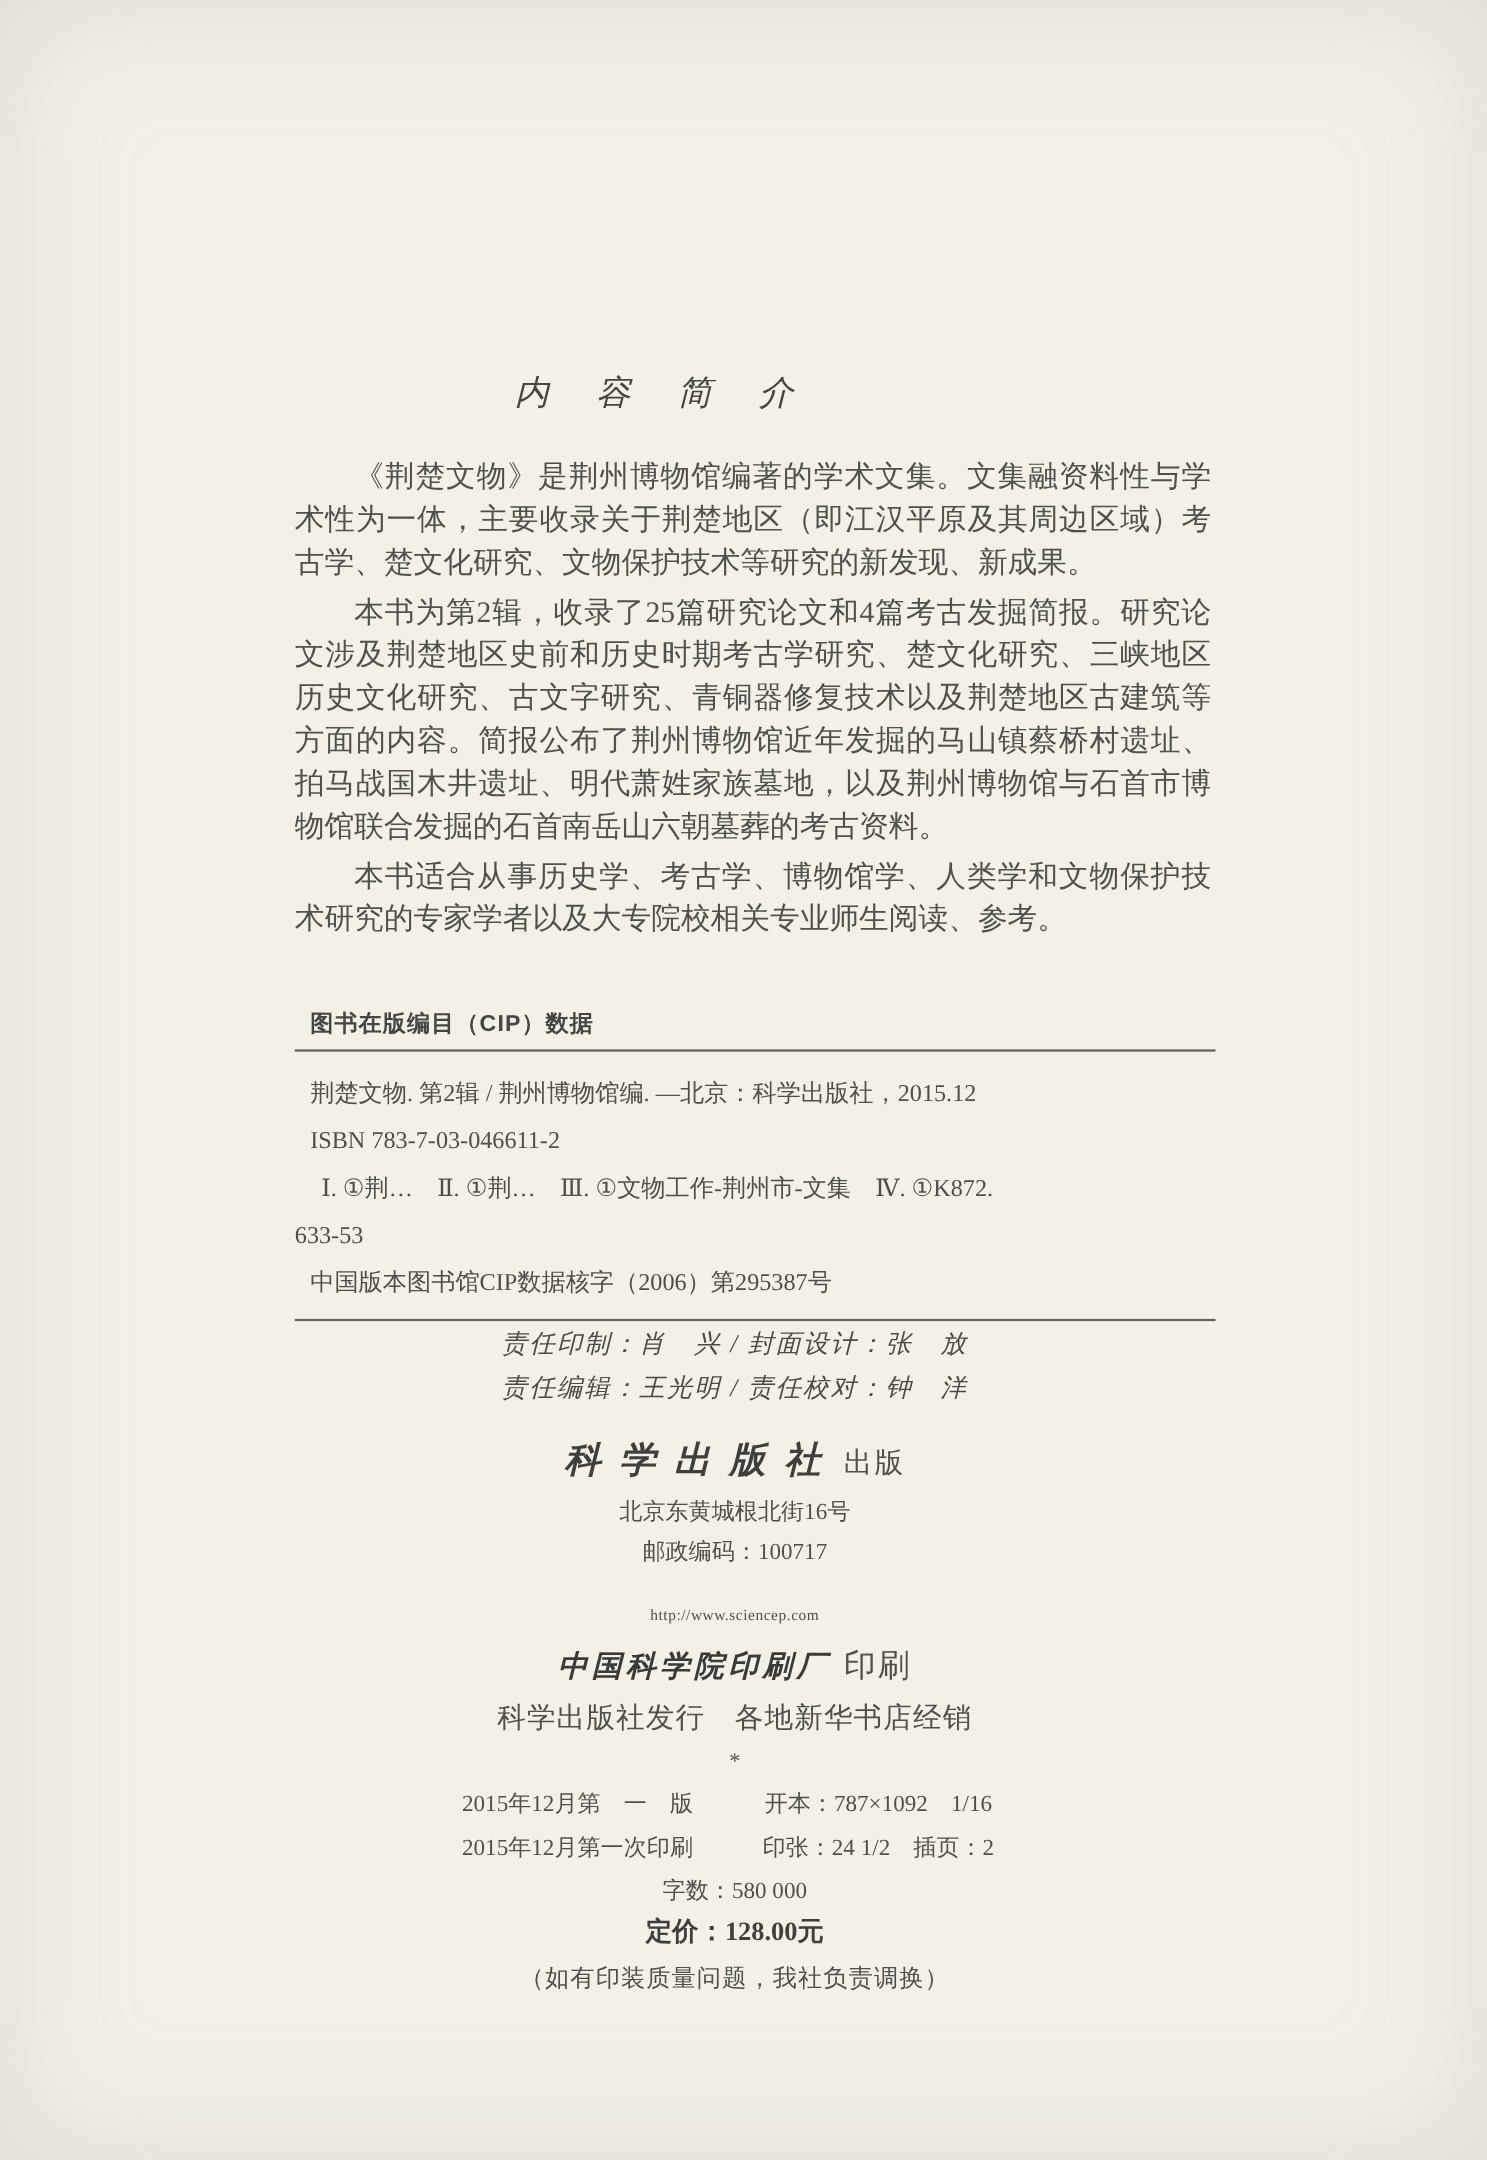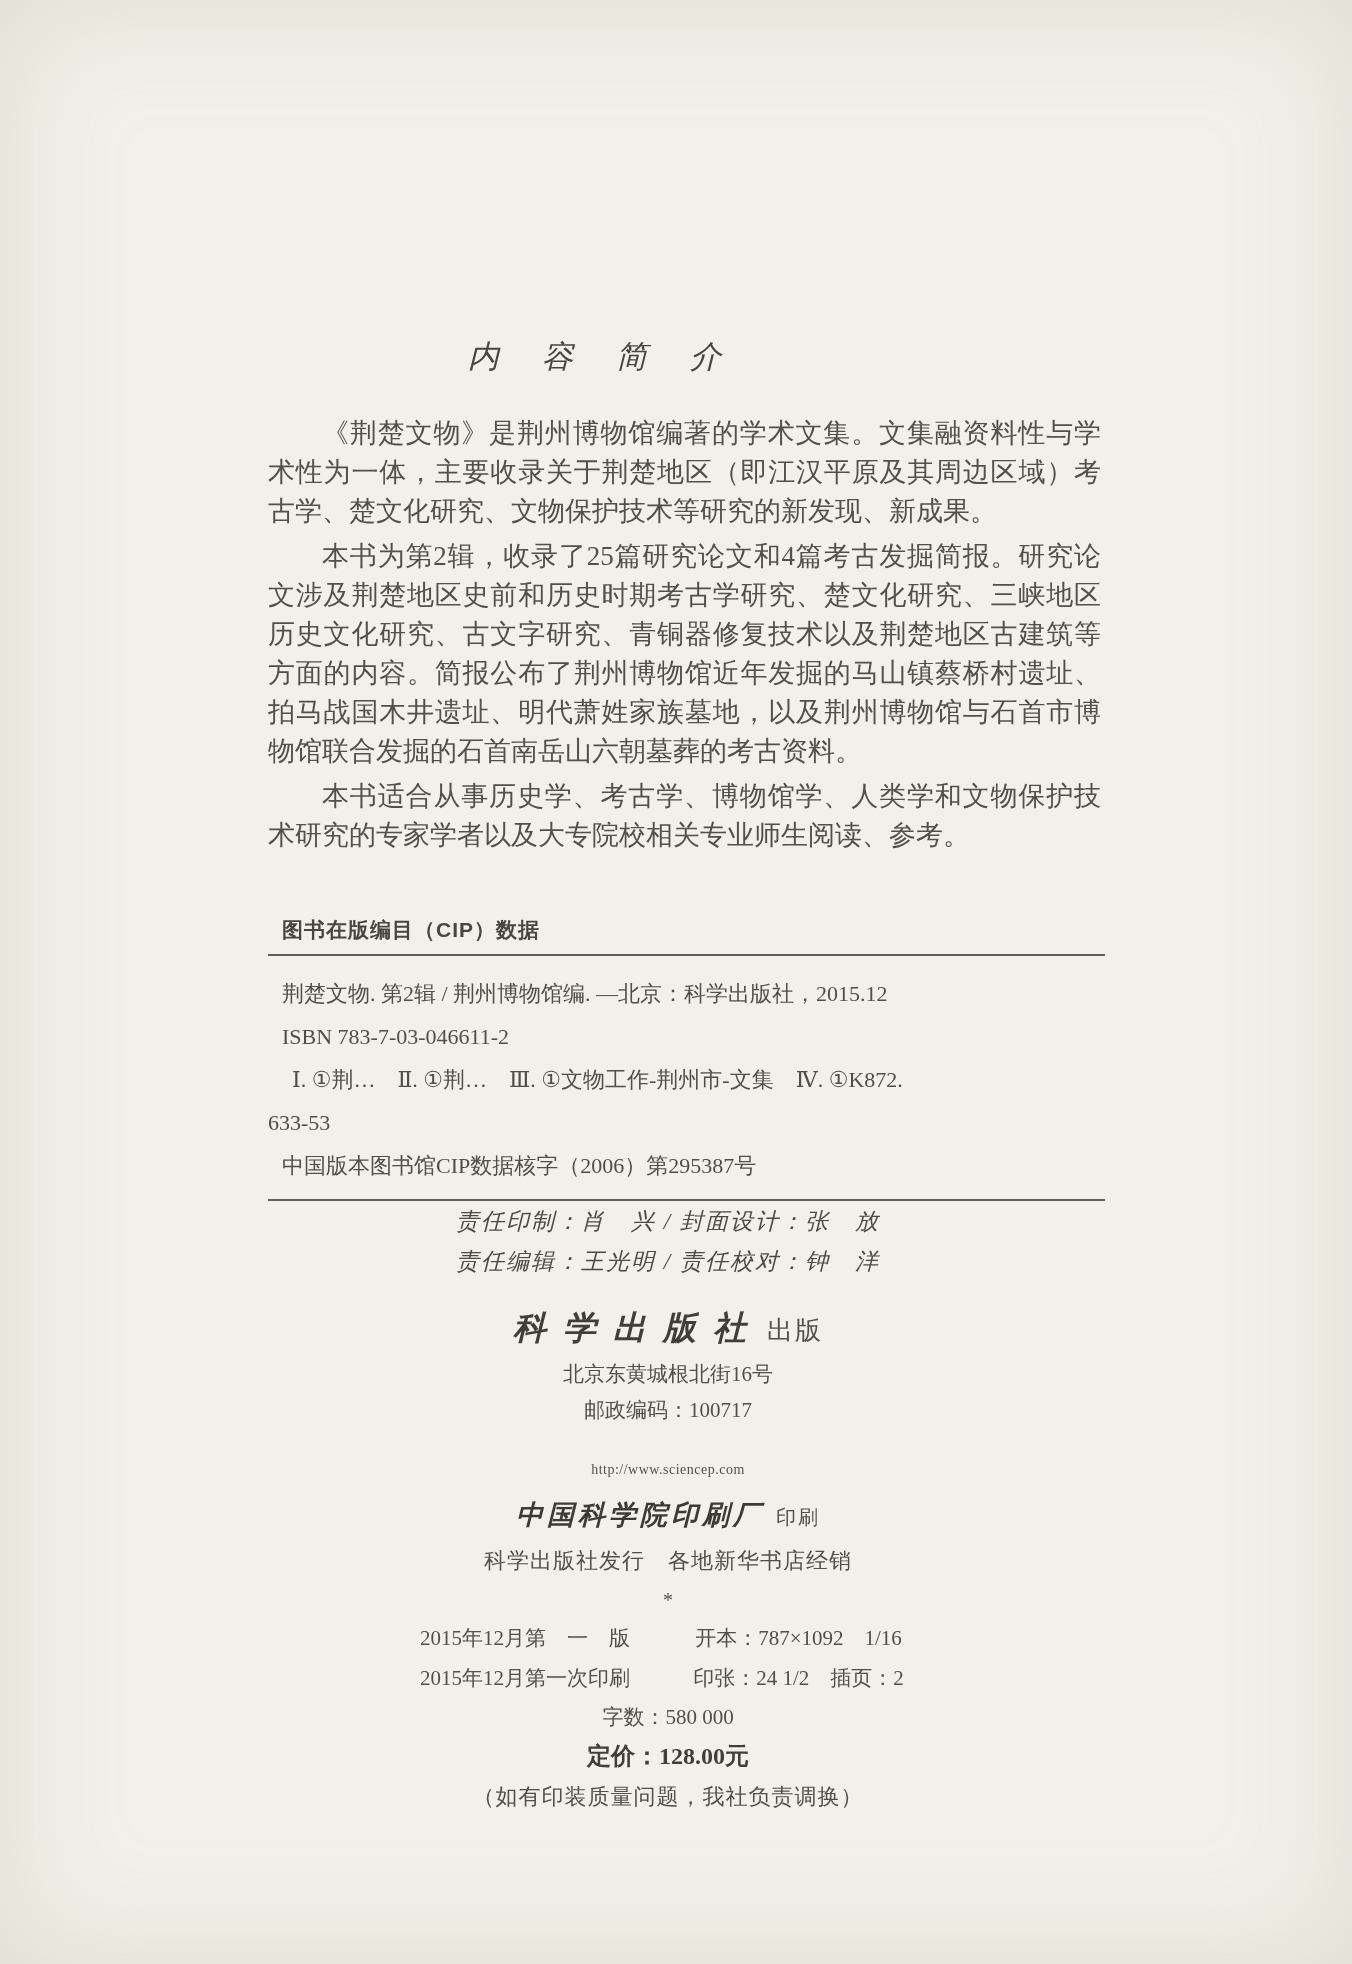--- a/index.html
+++ b/index.html
@@ -114,22 +114,22 @@
     line-height: 42px;
     white-space: nowrap;
   }
   .printer-script {
     font-weight: 700;
     font-style: italic;
     font-size: 27px;
     letter-spacing: 4px;
     color: #3b3a35;
   }
-  .printer-suffix { font-size: 20px; margin-left: 12px; letter-spacing: 2px; }
-  .dist-line { font-size: 22px; line-height: 42px; letter-spacing: 1px; }
+  .printer-suffix { font-size: 29px; margin-left: 12px; letter-spacing: 2px; }
+  .dist-line { font-size: 26px; line-height: 42px; letter-spacing: 1px; }
   .star-line { font-size: 20px; line-height: 36px; color: #55534d; }
   .ed-row {
     display: inline-grid;
     grid-template-columns: 225px 250px;
     column-gap: 36px;
     font-size: 21px;
     line-height: 40px;
     text-align: center;
   }
   .ed-left  { white-space: nowrap; }

